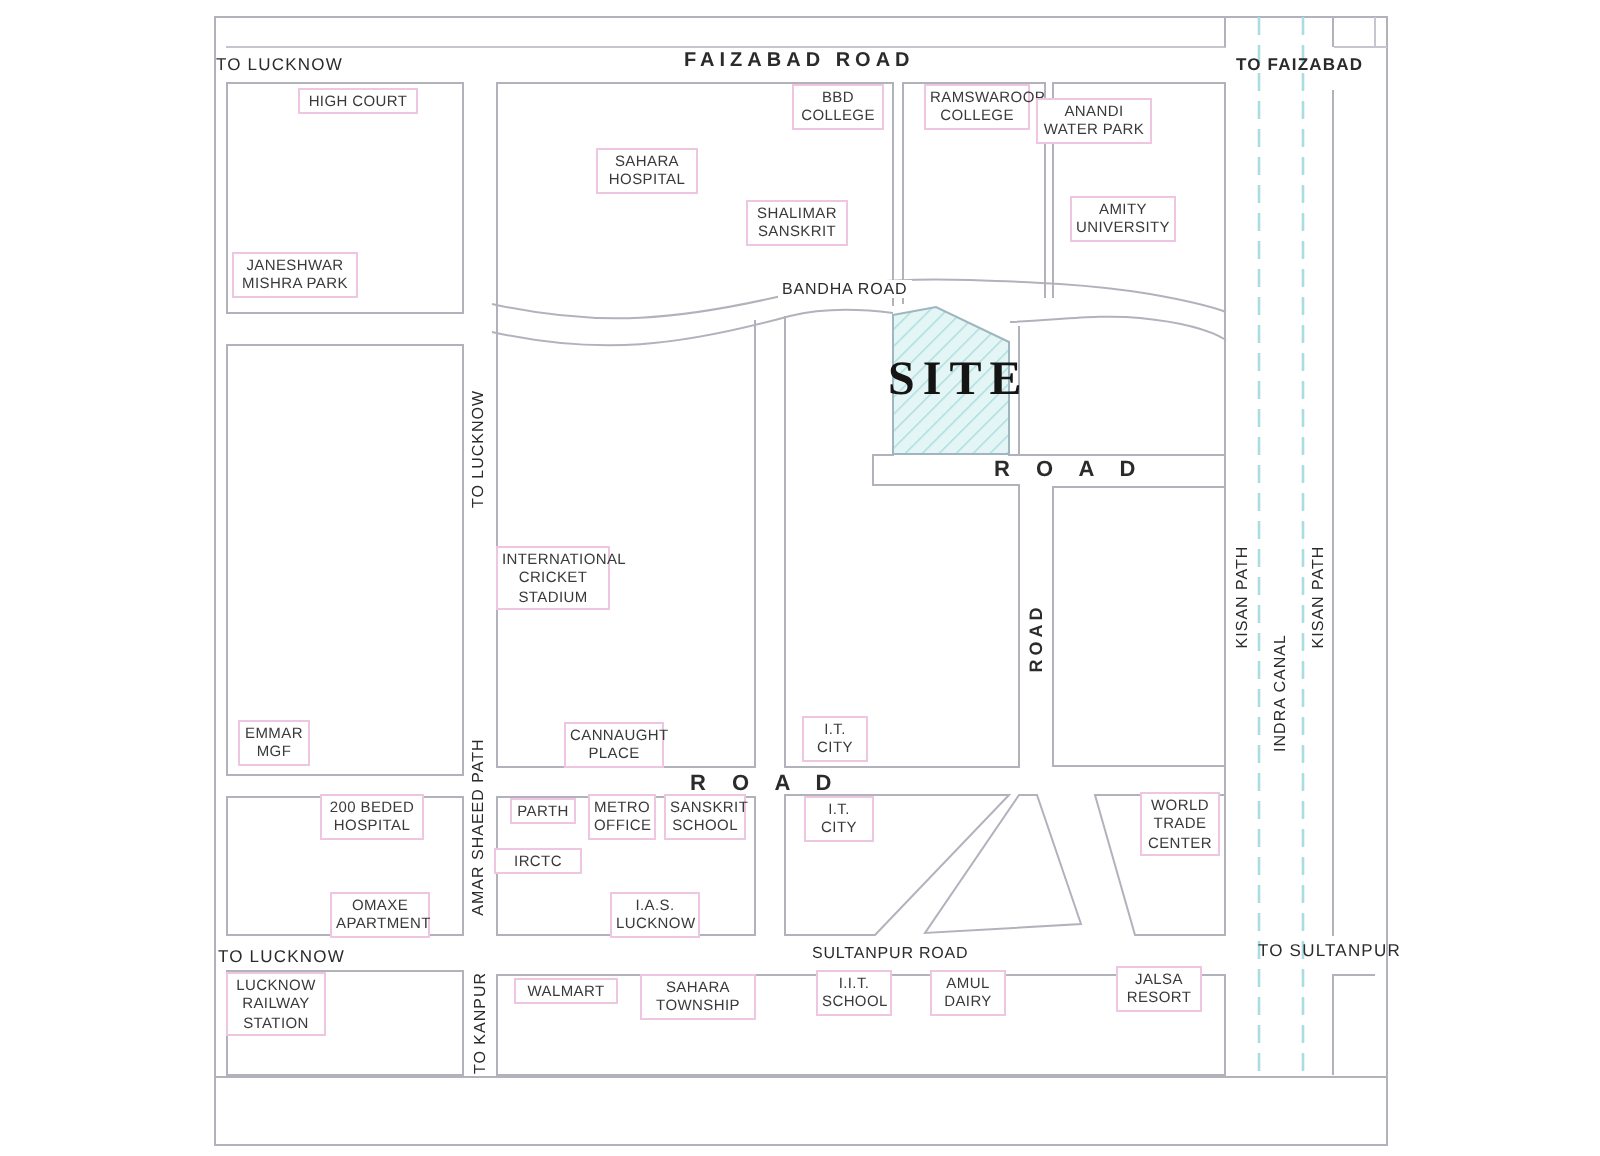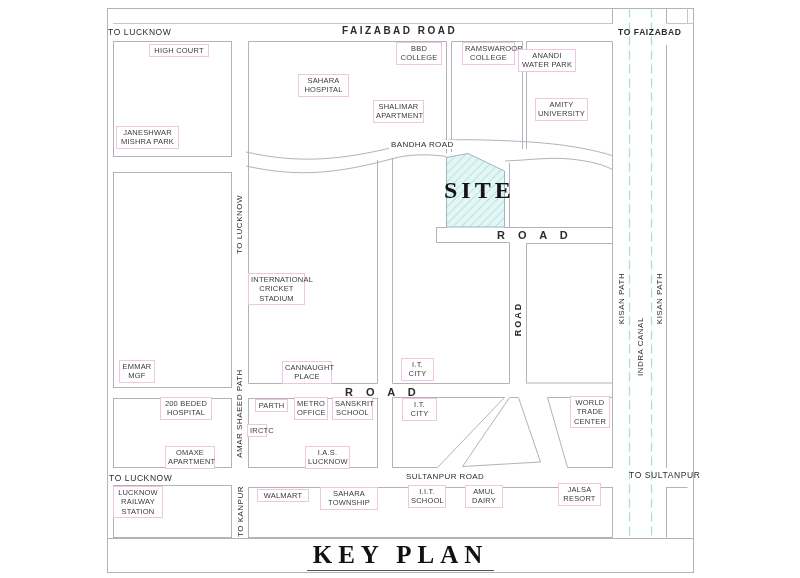--- a/index.html
+++ b/index.html
@@ -111,42 +111,42 @@
 MISHRA PARK</div>
   <div class="plabel" style="left:298px;top:74px;width:51px">SAHARA
 HOSPITAL</div>
   <div class="plabel" style="left:396px;top:42px;width:46px">BBD
 COLLEGE</div>
   <div class="plabel" style="left:462px;top:42px;width:53px">RAMSWAROOP
 COLLEGE</div>
   <div class="plabel" style="left:518px;top:49px;width:58px">ANANDI
 WATER PARK</div>
   <div class="plabel" style="left:373px;top:100px;width:51px">SHALIMAR
-APARTMENT</div>
+SANSKRIT</div>
   <div class="plabel" style="left:535px;top:98px;width:53px">AMITY
 UNIVERSITY</div>
   <div class="plabel" style="left:248px;top:273px;width:57px">INTERNATIONAL
 CRICKET
 STADIUM</div>
   <div class="plabel" style="left:119px;top:360px;width:36px">EMMAR
 MGF</div>
   <div class="plabel" style="left:282px;top:361px;width:50px">CANNAUGHT
 PLACE</div>
   <div class="plabel" style="left:401px;top:358px;width:33px">I.T.
 CITY</div>
   <div class="plabel" style="left:160px;top:397px;width:52px">200 BEDED
 HOSPITAL</div>
   <div class="plabel" style="left:165px;top:446px;width:50px">OMAXE
 APARTMENT</div>
   <div class="plabel" style="left:255px;top:399px;width:33px">PARTH</div>
   <div class="plabel" style="left:294px;top:397px;width:34px">METRO
 OFFICE</div>
   <div class="plabel" style="left:332px;top:397px;width:41px">SANSKRIT
 SCHOOL</div>
-  <div class="plabel" style="left:247px;top:424px;width:20px">IRCTC</div>
+  <div class="plabel" style="left:247px;top:424px;width:44px">IRCTC</div>
   <div class="plabel" style="left:305px;top:446px;width:45px">I.A.S.
 LUCKNOW</div>
   <div class="plabel" style="left:402px;top:398px;width:35px">I.T.
 CITY</div>
   <div class="plabel" style="left:570px;top:396px;width:40px">WORLD
 TRADE
 CENTER</div>
   <div class="plabel" style="left:113px;top:486px;width:50px">LUCKNOW
 RAILWAY
 STATION</div>
@@ -155,17 +155,14 @@
 TOWNSHIP</div>
   <div class="plabel" style="left:408px;top:485px;width:38px">I.I.T.
 SCHOOL</div>
   <div class="plabel" style="left:465px;top:485px;width:38px">AMUL
 DAIRY</div>
   <div class="plabel" style="left:558px;top:483px;width:43px">JALSA
 RESORT</div>
 
   <div id="site-label">SITE</div>
 
-  <div id="title-bar">
-    <span id="title-text">KEY PLAN</span>
-  </div>
 
 </div>
 
 </body></html>

